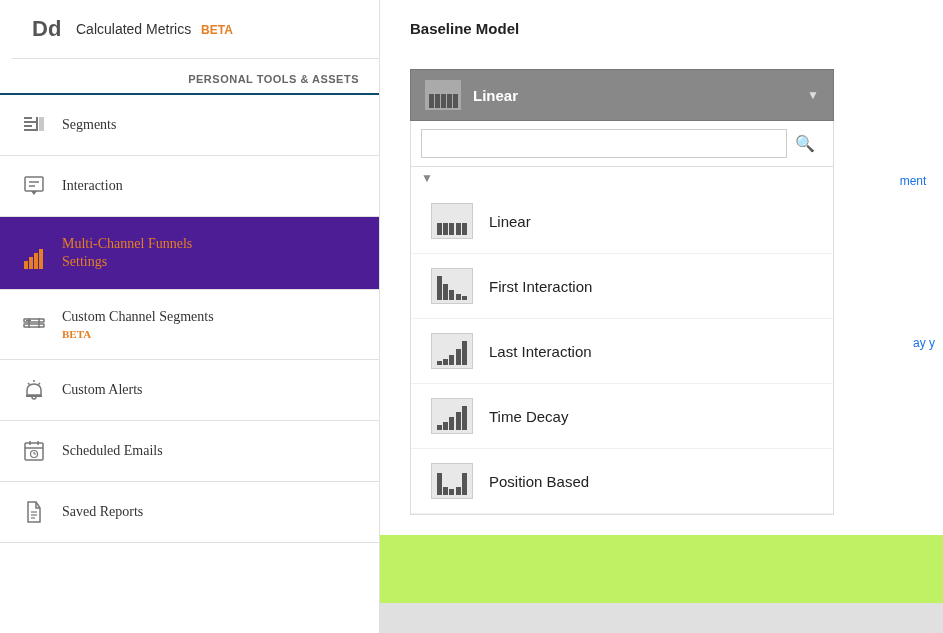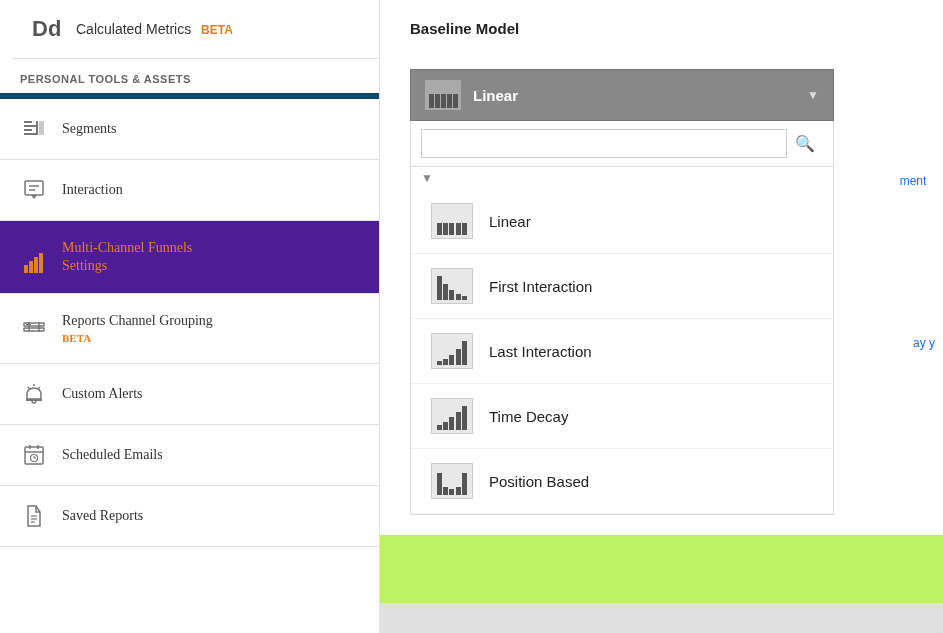--- a/index.html
+++ b/index.html
@@ -51,21 +51,22 @@
       font-weight: bold;
       margin-left: 6px;
     }
 
     .section-header {
       padding: 14px 20px 8px 20px;
       font-size: 11px;
       font-weight: bold;
       color: #666;
       letter-spacing: 0.5px;
-      border-bottom: 6px solid #0c4a6e;
+      border-bottom: 2px solid #0c4a6e;
+      text-align: right;
     }
 
     .sidebar-item {
       display: flex;
       align-items: center;
       padding: 18px 20px;
       border-bottom: 1px solid #e0e0e0;
       gap: 14px;
       cursor: pointer;
     }
@@ -330,21 +331,21 @@
     <span class="item-icon">
       <svg class="svg-icon" viewBox="0 0 24 24" fill="none">
         <rect x="2" y="6" width="20" height="3" rx="0.5" stroke="#777" stroke-width="1.5" fill="none"></rect>
         <rect x="2" y="11" width="20" height="3" rx="0.5" stroke="#777" stroke-width="1.5" fill="none"></rect>
         <line x1="7" y1="5" x2="7" y2="15" stroke="#777" stroke-width="1.5"></line>
         <line x1="17" y1="5" x2="17" y2="15" stroke="#777" stroke-width="1.5"></line>
         <line x1="4" y1="7.5" x2="9" y2="7.5" stroke="#777" stroke-width="1"></line>
       </svg>
     </span>
     <span class="item-label">
-      <span>Reports Channel Grouping</span><br>
+      <span>Custom Channel Segments</span><br>
       <span class="item-beta">BETA</span>
     </span>
   </div>
 
   <div class="sidebar-item">
     <span class="item-icon">
       <svg class="svg-icon" viewBox="0 0 24 24" fill="none">
         <path d="M12 2 L12 4" stroke="#777" stroke-width="1.5"></path>
         <path d="M6 5 L7.5 6.5" stroke="#777" stroke-width="1.5"></path>
         <path d="M18 5 L16.5 6.5" stroke="#777" stroke-width="1.5"></path>

